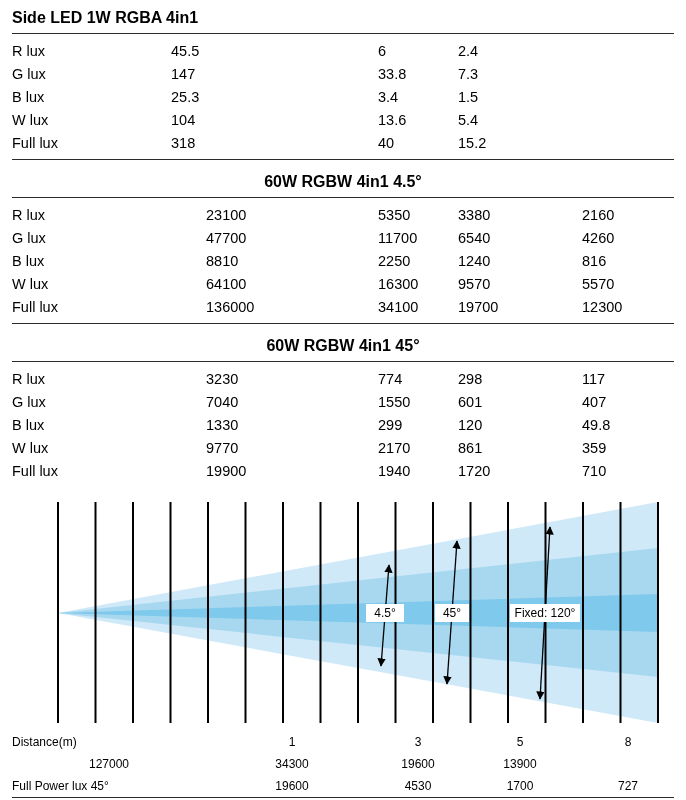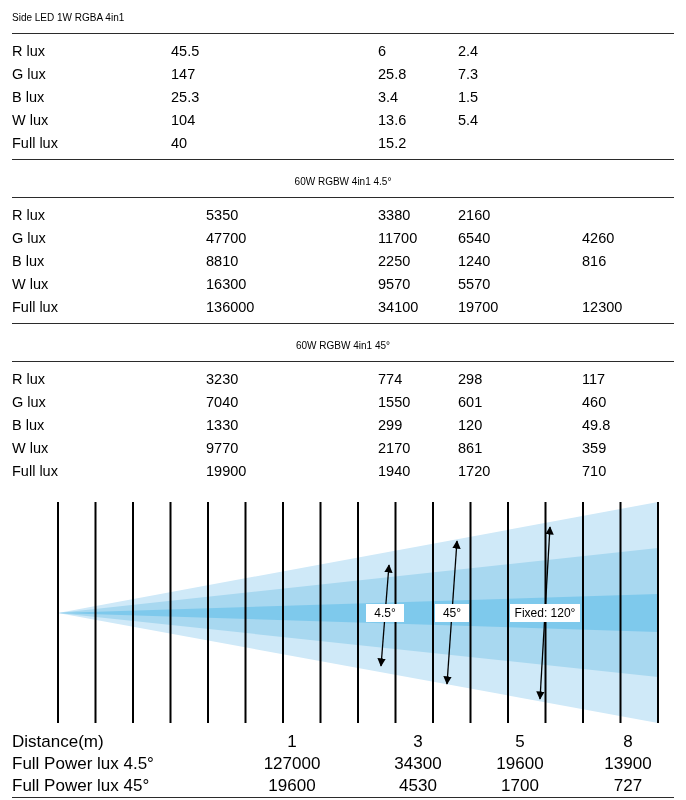--- a/index.html
+++ b/index.html
@@ -3,42 +3,42 @@
 <meta charset="utf-8">
 <style>
   * { margin:0; padding:0; box-sizing:border-box; }
   html,body { background:#ffffff; }
   body {
     width:686px; height:800px; overflow:hidden;
     color:#000; font-family:"Liberation Sans", sans-serif;
   }
   .page { width:686px; height:800px; padding:8px 12px 0; background:#fff; }
 
-  .section-title { font-size:10px; font-weight:normal; line-height:20px; margin:0 0 5px; }
+  .section-title { font-size:16px; font-weight:bold; line-height:20px; margin:0 0 5px; }
   .section-title.mt { margin-top:12px;text-align:center; }
   hr.rule { border:none; border-top:1px solid #2b2b2b; height:0; }
 
   .data-table { padding:5px 0; }
   .t-row {
     display:grid;
     grid-template-columns:194px 172px 80px 124px 92px;
     height:23px; align-items:center;
     font-size:14.5px;
   }
   .t-label { text-align:left; }
   .t-val { }
   .tight-first .t-val:nth-child(2) { transform:translateX(-35px); }
 
   .diagram-wrap { margin-top:14px; }
   .footer-rows { }
   .f-row {
     display:grid;
     grid-template-columns:194px 172px 80px 124px 92px;
     height:22px; align-items:center;
-    font-size:17px;
+    font-size:12px;
   }
   .f-label { text-align:left; }
   .f-val { text-align:center; }
   svg text { font-family:"Liberation Sans", sans-serif; }
 </style>
 </head>
 <body>
 
 <div class="page">
 
@@ -49,74 +49,77 @@
       <div class="t-row tight-first">
         <span class="t-label">R lux</span>
         <span class="t-val">45.5</span>
         <span class="t-val">6</span>
         <span class="t-val">2.4</span>
         <span class="t-val"></span>
       </div>
       <div class="t-row tight-first">
         <span class="t-label">G lux</span>
         <span class="t-val">147</span>
-        <span class="t-val">25.8</span>
+        <span class="t-val">33.8</span>
         <span class="t-val">7.3</span>
         <span class="t-val"></span>
       </div>
       <div class="t-row tight-first">
         <span class="t-label">B lux</span>
         <span class="t-val">25.3</span>
         <span class="t-val">3.4</span>
         <span class="t-val">1.5</span>
         <span class="t-val"></span>
       </div>
       <div class="t-row tight-first">
         <span class="t-label">W lux</span>
         <span class="t-val">104</span>
         <span class="t-val">13.6</span>
         <span class="t-val">5.4</span>
         <span class="t-val"></span>
       </div>
       <div class="t-row tight-first">
         <span class="t-label">Full lux</span>
+        <span class="t-val">318</span>
         <span class="t-val">40</span>
         <span class="t-val">15.2</span>
         <span class="t-val"></span>
       </div>
     </div>
     <hr class="rule">
   </section>
 
   <section>
     <h2 class="section-title mt">60W RGBW 4in1 4.5°</h2>
     <hr class="rule">
     <div class="data-table">
       <div class="t-row">
         <span class="t-label">R lux</span>
+        <span class="t-val">23100</span>
         <span class="t-val">5350</span>
         <span class="t-val">3380</span>
         <span class="t-val">2160</span>
       </div>
       <div class="t-row">
         <span class="t-label">G lux</span>
         <span class="t-val">47700</span>
         <span class="t-val">11700</span>
         <span class="t-val">6540</span>
         <span class="t-val">4260</span>
       </div>
       <div class="t-row">
         <span class="t-label">B lux</span>
         <span class="t-val">8810</span>
         <span class="t-val">2250</span>
         <span class="t-val">1240</span>
         <span class="t-val">816</span>
       </div>
       <div class="t-row">
         <span class="t-label">W lux</span>
+        <span class="t-val">64100</span>
         <span class="t-val">16300</span>
         <span class="t-val">9570</span>
         <span class="t-val">5570</span>
       </div>
       <div class="t-row">
         <span class="t-label">Full lux</span>
         <span class="t-val">136000</span>
         <span class="t-val">34100</span>
         <span class="t-val">19700</span>
         <span class="t-val">12300</span>
@@ -134,21 +137,21 @@
         <span class="t-val">3230</span>
         <span class="t-val">774</span>
         <span class="t-val">298</span>
         <span class="t-val">117</span>
       </div>
       <div class="t-row">
         <span class="t-label">G lux</span>
         <span class="t-val">7040</span>
         <span class="t-val">1550</span>
         <span class="t-val">601</span>
-        <span class="t-val">460</span>
+        <span class="t-val">407</span>
       </div>
       <div class="t-row">
         <span class="t-label">B lux</span>
         <span class="t-val">1330</span>
         <span class="t-val">299</span>
         <span class="t-val">120</span>
         <span class="t-val">49.8</span>
       </div>
       <div class="t-row">
         <span class="t-label">W lux</span>
@@ -198,21 +201,20 @@
 
   <div class="footer-rows">
     <div class="f-row">
       <span class="f-label">Distance(m)</span>
       <span class="f-val">1</span>
       <span class="f-val">3</span>
       <span class="f-val">5</span>
       <span class="f-val">8</span>
     </div>
     <div class="f-row">
-      <span class="f-label">Full Power lux 4.5°</span>
       <span class="f-val">127000</span>
       <span class="f-val">34300</span>
       <span class="f-val">19600</span>
       <span class="f-val">13900</span>
     </div>
     <div class="f-row">
       <span class="f-label">Full Power lux 45°</span>
       <span class="f-val">19600</span>
       <span class="f-val">4530</span>
       <span class="f-val">1700</span>

